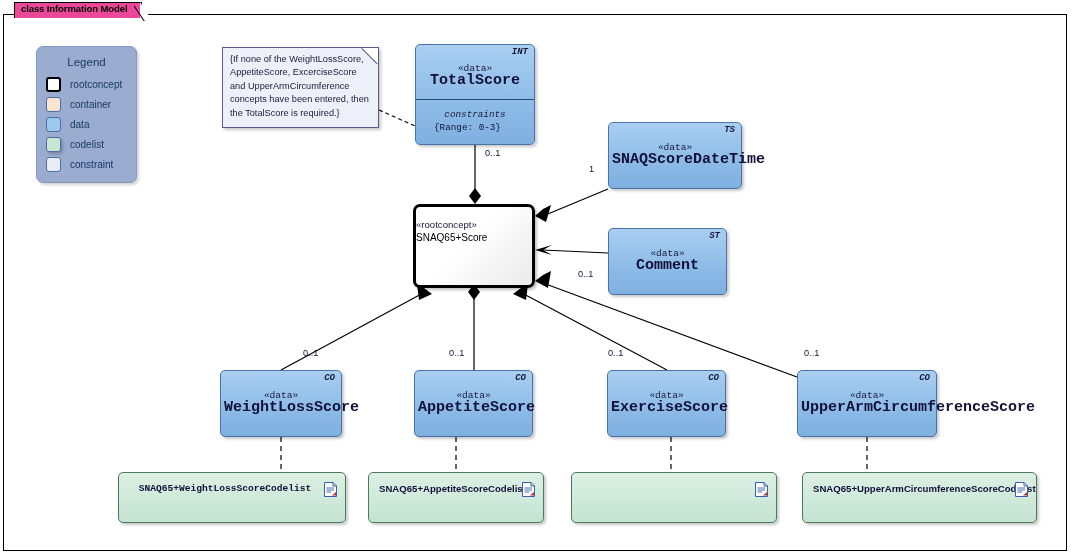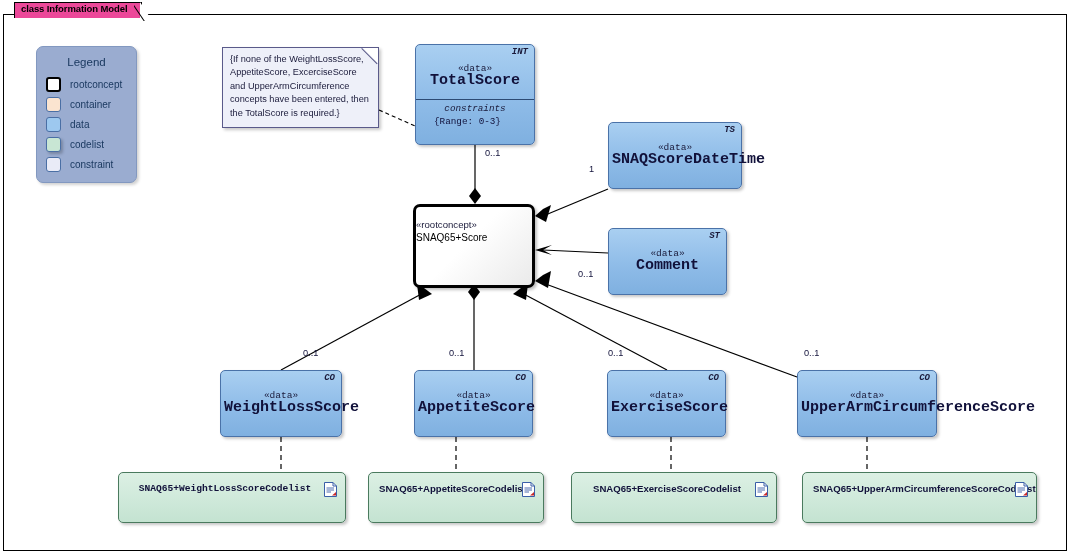--- a/index.html
+++ b/index.html
@@ -157,21 +157,21 @@
     padding: 0 3px;
     line-height: 12px;
   }
 
   
   #totalscore { left: 415px; top: 44px; width: 120px; height: 101px; }
   #totalscore .head { padding-top: 18px; }
   #totalscore .divider { height: 1px; background: #2c4a73; margin-top: 12px; }
   #totalscore .comp-title {
     text-align: center; font-size: 9.3px; font-style: italic;
-    color: #1a1a3a; margin-top: 3px;
+    color: #1a1a3a; margin-top: 9px;
   }
   #totalscore .comp-item {
     font-size: 9.3px; color: #11113a; padding-left: 18px; margin-top: 2px;
   }
 
   
   #rootconcept {
     left: 413px; top: 204px; width: 122px; height: 84px;
     border: 3px solid #000000;
     border-radius: 7px;
@@ -393,21 +393,20 @@
           <line x1="2.5" y1="6" x2="10" y2="6"></line>
           <line x1="2.5" y1="8" x2="10" y2="8"></line>
           <line x1="2.5" y1="10" x2="7" y2="10"></line>
         </g>
         <polygon points="8,13.5 12,13.5 12,10" fill="#cc2b2b"></polygon>
       </svg>
     </span>
   </div>
 
   <div id="cl-exercise" class="node codelist">
-    <span class="cl-name">SNAQ65+ExerciseScoreCodelist</span>
     <span class="doc-icon">
       <svg viewBox="0 0 13 15" width="13" height="15">
         <path d="M0.5 0.5 H9 L12.5 4 V14.5 H0.5 Z" fill="#ffffff" stroke="#3a5fa8" stroke-width="1"></path>
         <path d="M9 0.5 V4 H12.5" fill="none" stroke="#3a5fa8" stroke-width="1"></path>
         <g stroke="#3a5fa8" stroke-width="0.9">
           <line x1="2.5" y1="6" x2="10" y2="6"></line>
           <line x1="2.5" y1="8" x2="10" y2="8"></line>
           <line x1="2.5" y1="10" x2="7" y2="10"></line>
         </g>
         <polygon points="8,13.5 12,13.5 12,10" fill="#cc2b2b"></polygon>

